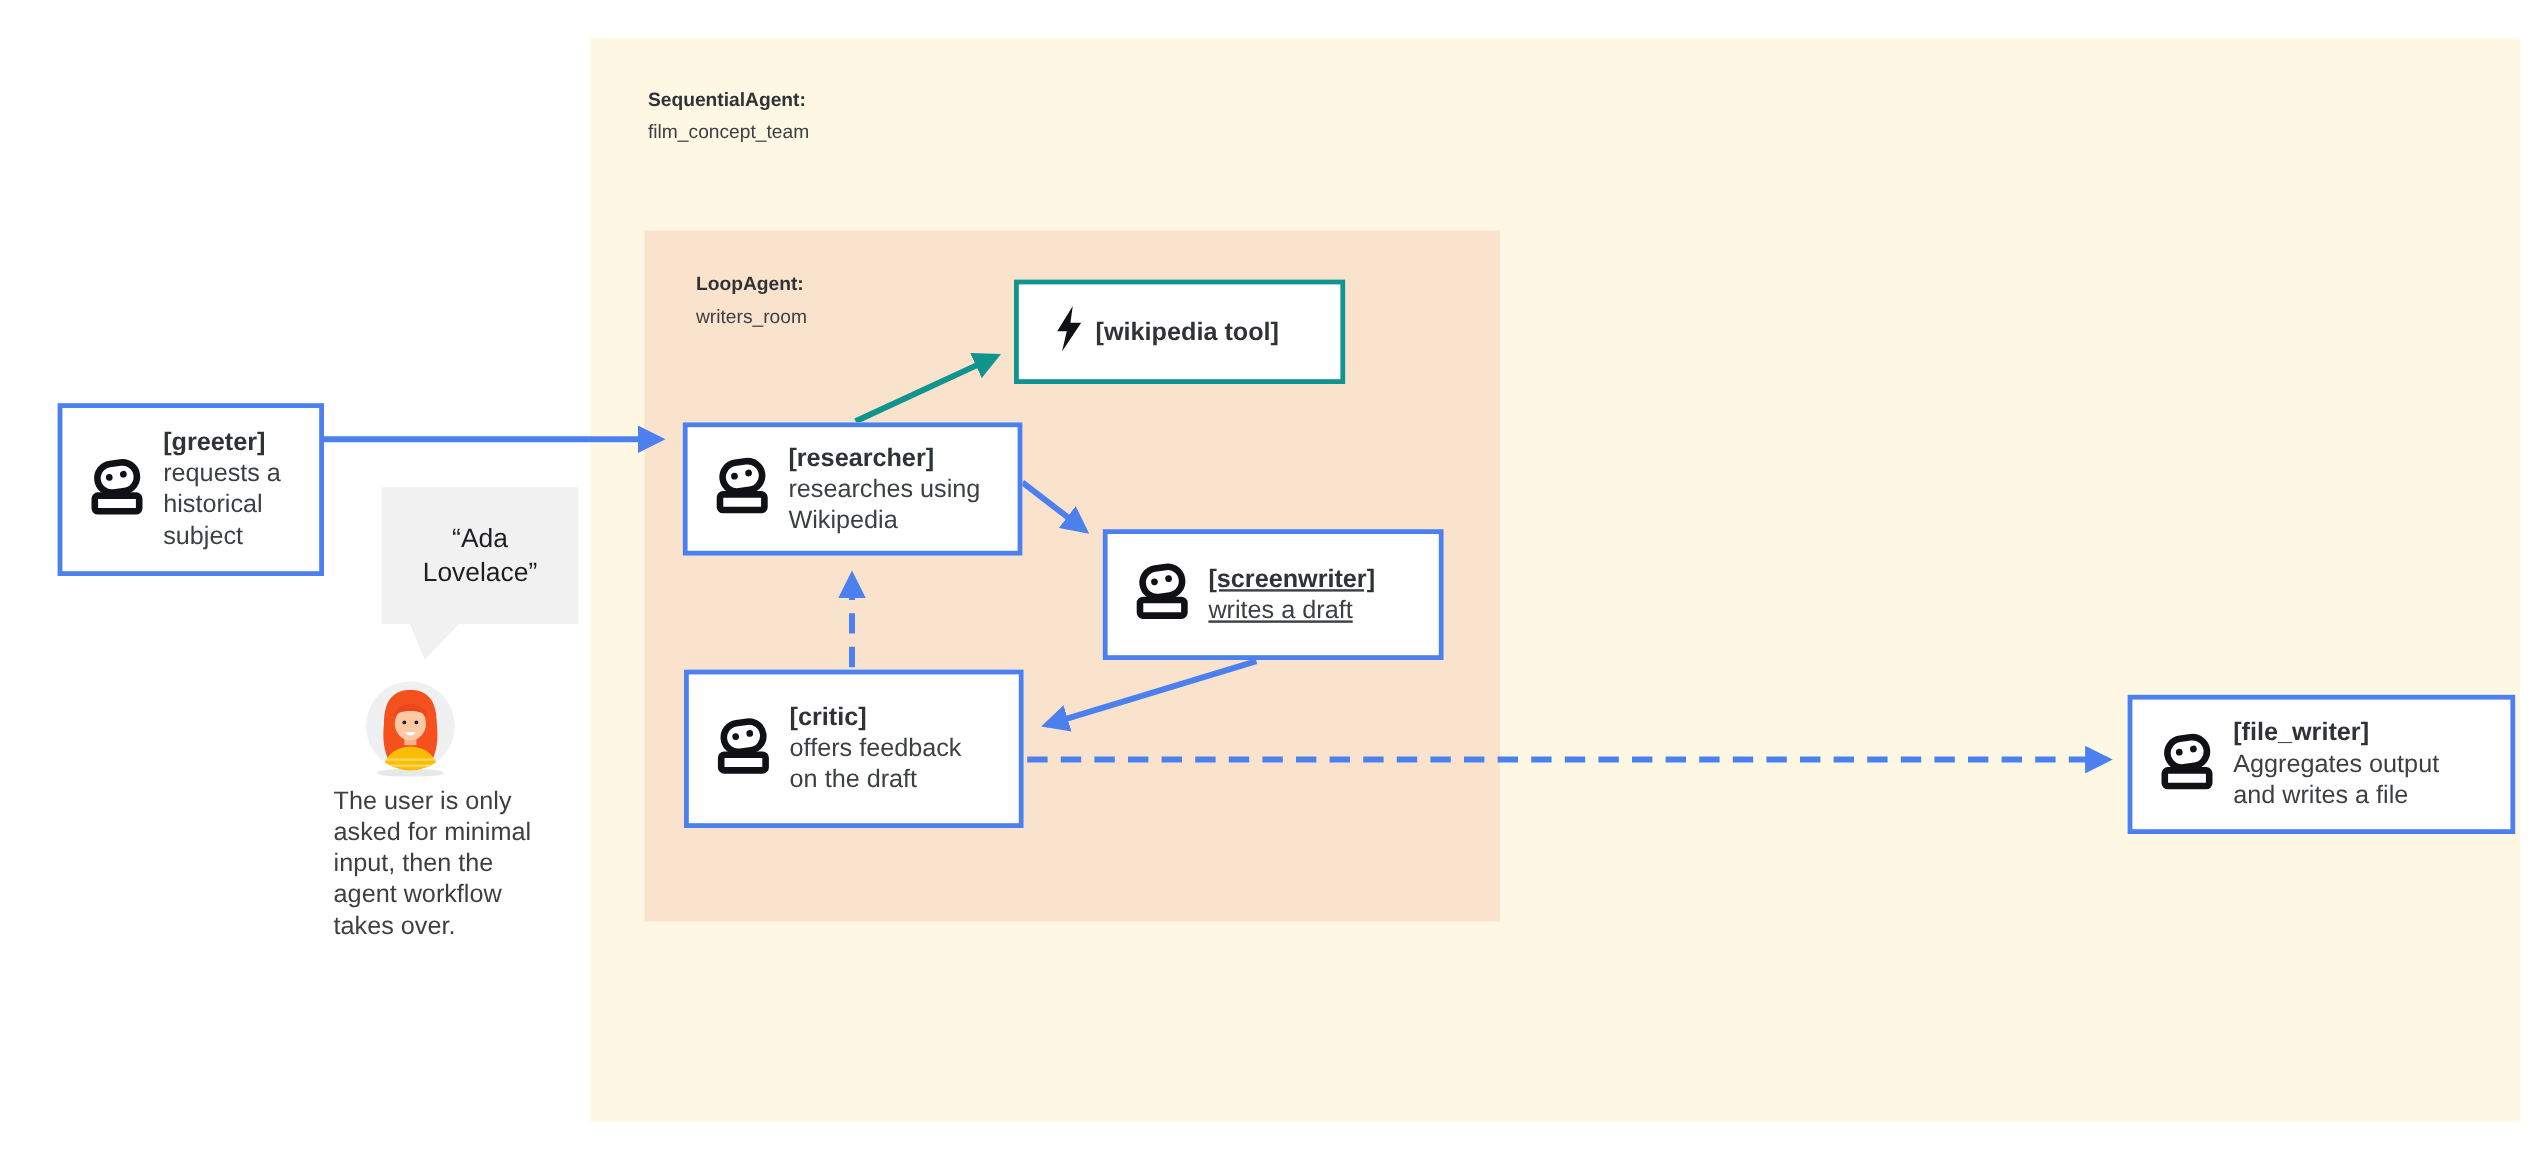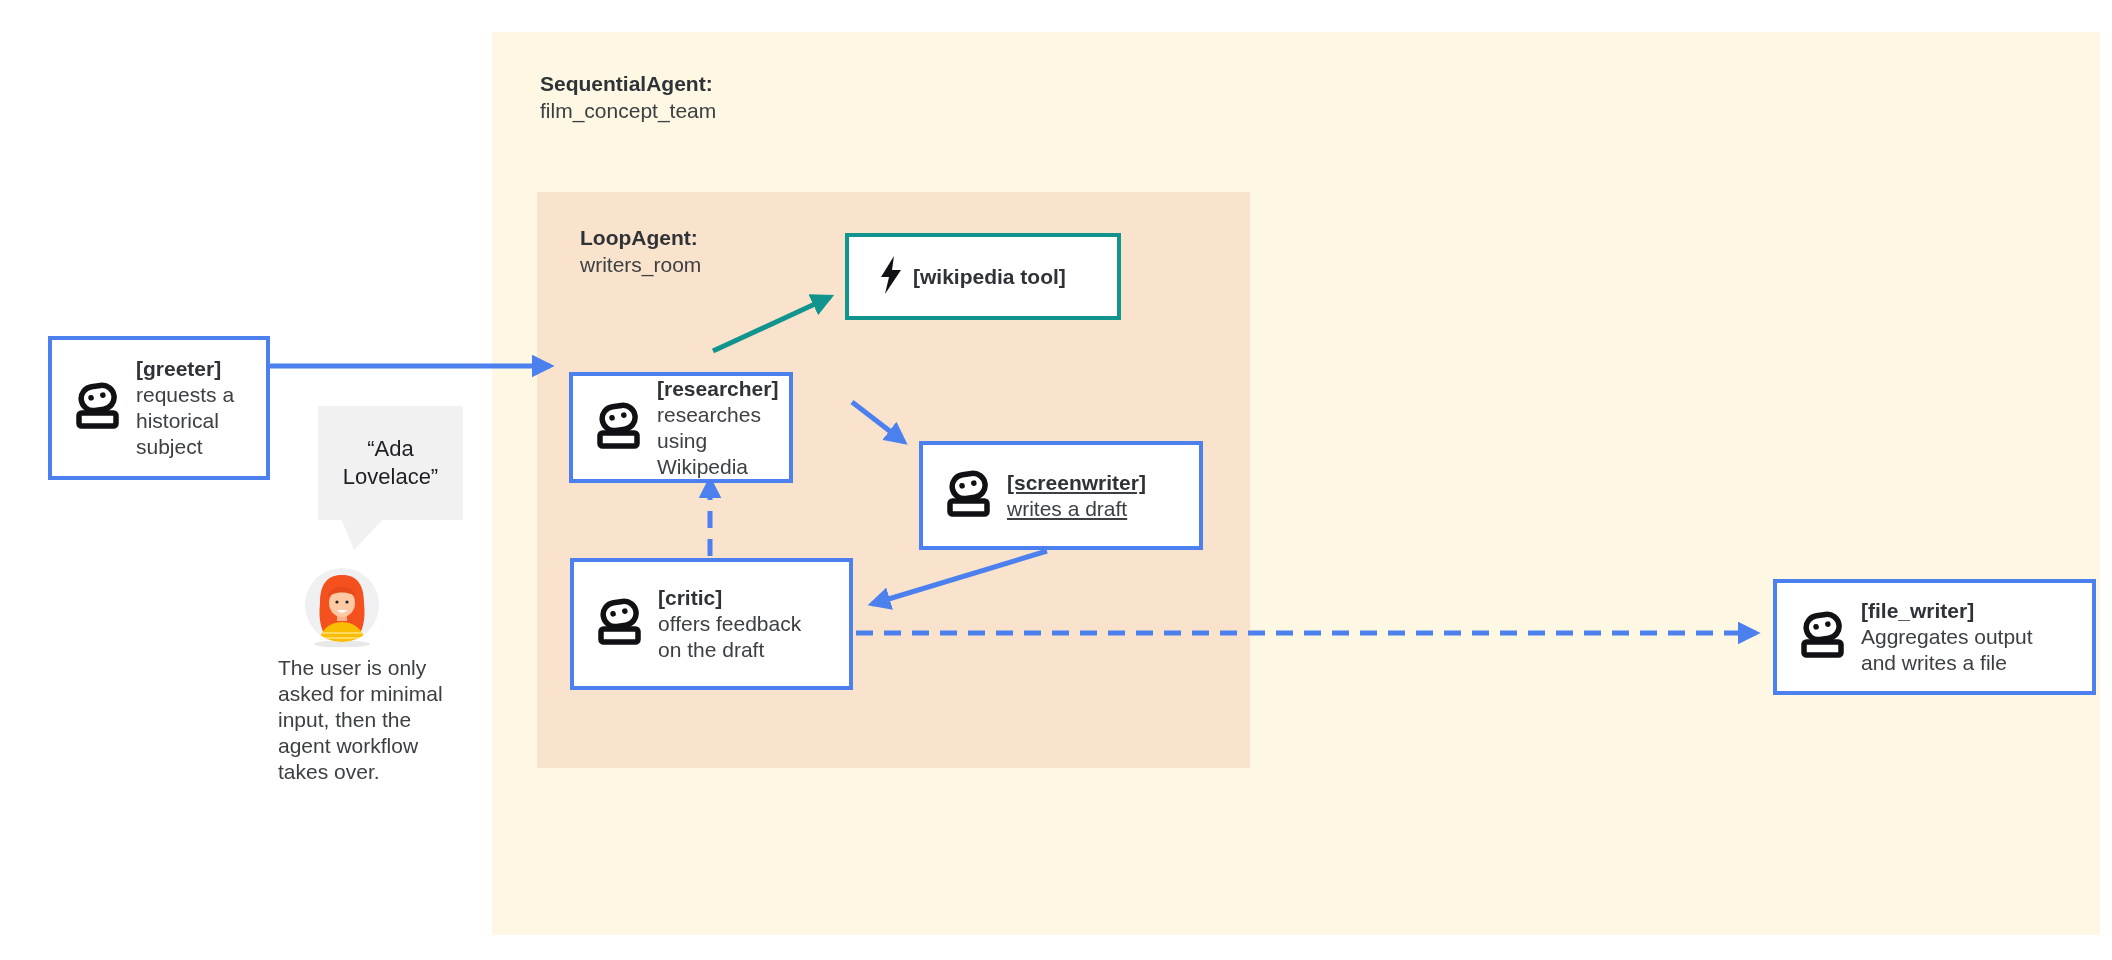--- a/index.html
+++ b/index.html
@@ -16,40 +16,40 @@
   }
   *{box-sizing:border-box;margin:0;padding:0}
   html,body{background:var(--page-bg);}
   body{font-family:"Liberation Sans",sans-serif;color:var(--text-dark);}
   #canvas{position:relative;width:2112px;height:960px;background:var(--page-bg);overflow:hidden;}
 
   .region{position:absolute;}
   .region-sequential{left:492px;top:32px;width:1608px;height:903px;background:var(--sequential-bg);}
   .region-loop{left:537px;top:192px;width:713px;height:576px;background:var(--loop-bg);}
 
-  .group-label{position:absolute;font-size:21px;line-height:27px;color:var(--text-dark);}
+  .group-label{position:absolute;font-size:16px;line-height:27px;color:var(--text-dark);}
   .group-label .g-title{font-weight:700;color:var(--title-dark);}
   .label-sequential{left:540px;top:70px;}
   .label-loop{left:580px;top:224px;}
 
   .node{position:absolute;background:#ffffff;border:4px solid var(--box-border-blue);
         display:flex;align-items:center;gap:14px;padding:8px 10px 8px 20px;}
   .node-text{font-size:21px;line-height:26px;}
   .node-title{font-weight:700;color:var(--title-dark);}
   .node-desc{white-space:pre-line;color:var(--text-dark);}
   .node-icon{flex:0 0 auto;}
 
   .node-greeter{left:48px;top:336px;width:222px;height:144px;}
-  .node-researcher{left:569px;top:372px;width:224px;height:111px;}
+  .node-researcher{left:569px;top:352px;width:283px;height:111px;}
   .node-screenwriter{left:919px;top:441px;width:284px;height:109px;text-decoration:underline;}
   .node-critic{left:570px;top:558px;width:283px;height:132px;}
   .node-filewriter{left:1773px;top:579px;width:323px;height:116px;}
   .node-tool{left:845px;top:233px;width:276px;height:87px;border-color:var(--tool-border-teal);padding-left:28px;gap:8px;}
 
-  .bubble{position:absolute;left:318px;top:406px;width:145px;height:114px;background:var(--bubble-bg);
+  .bubble{position:absolute;left:318px;top:406px;width:164px;height:114px;background:var(--bubble-bg);
           display:flex;align-items:center;justify-content:center;text-align:center;
           font-size:22px;line-height:28px;color:#1d1f22;white-space:pre-line;}
   .bubble-tail{position:absolute;left:318px;top:516px;}
 
   .note{position:absolute;font-size:21px;line-height:26px;white-space:pre-line;color:var(--text-dark);}
   .note-user{left:278px;top:655px;}
   .note-critic{left:908px;top:650px;}
 
   .avatar{position:absolute;left:304px;top:567px;}
 

